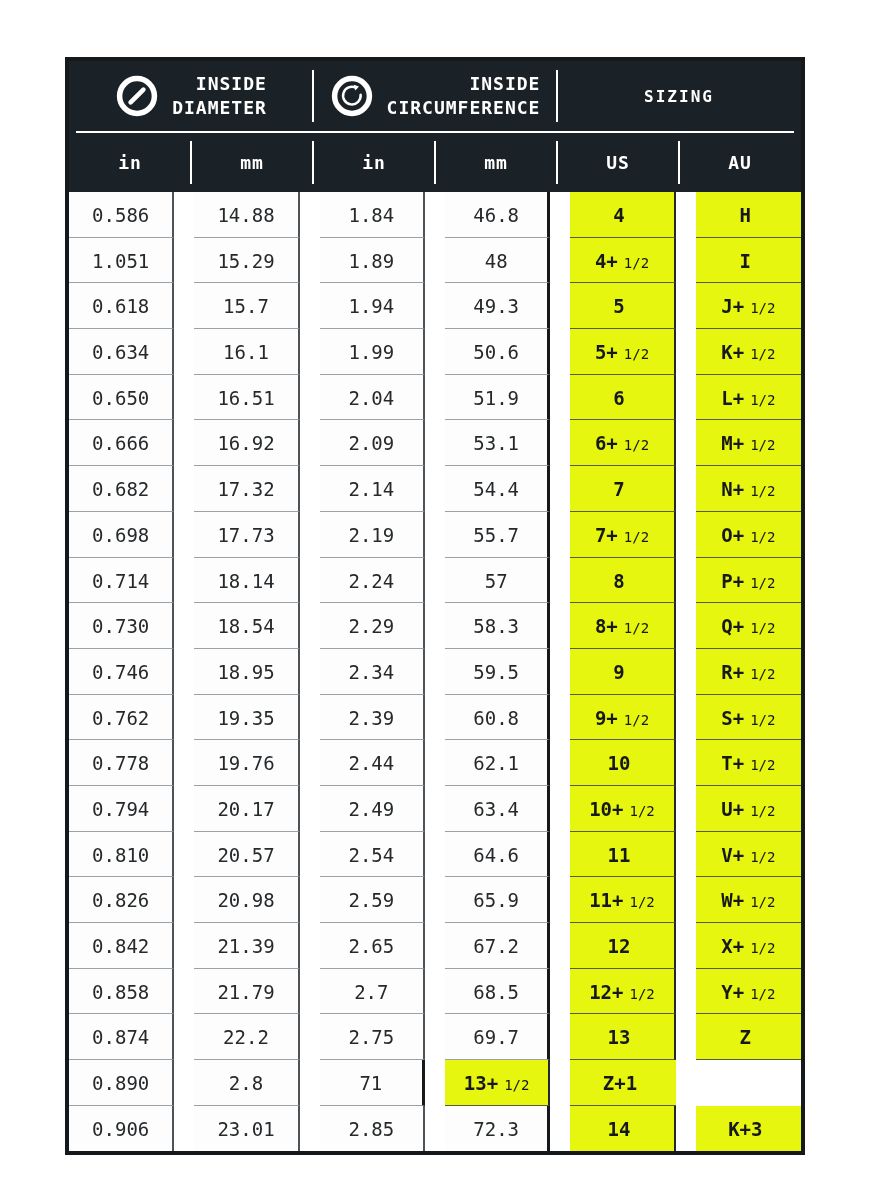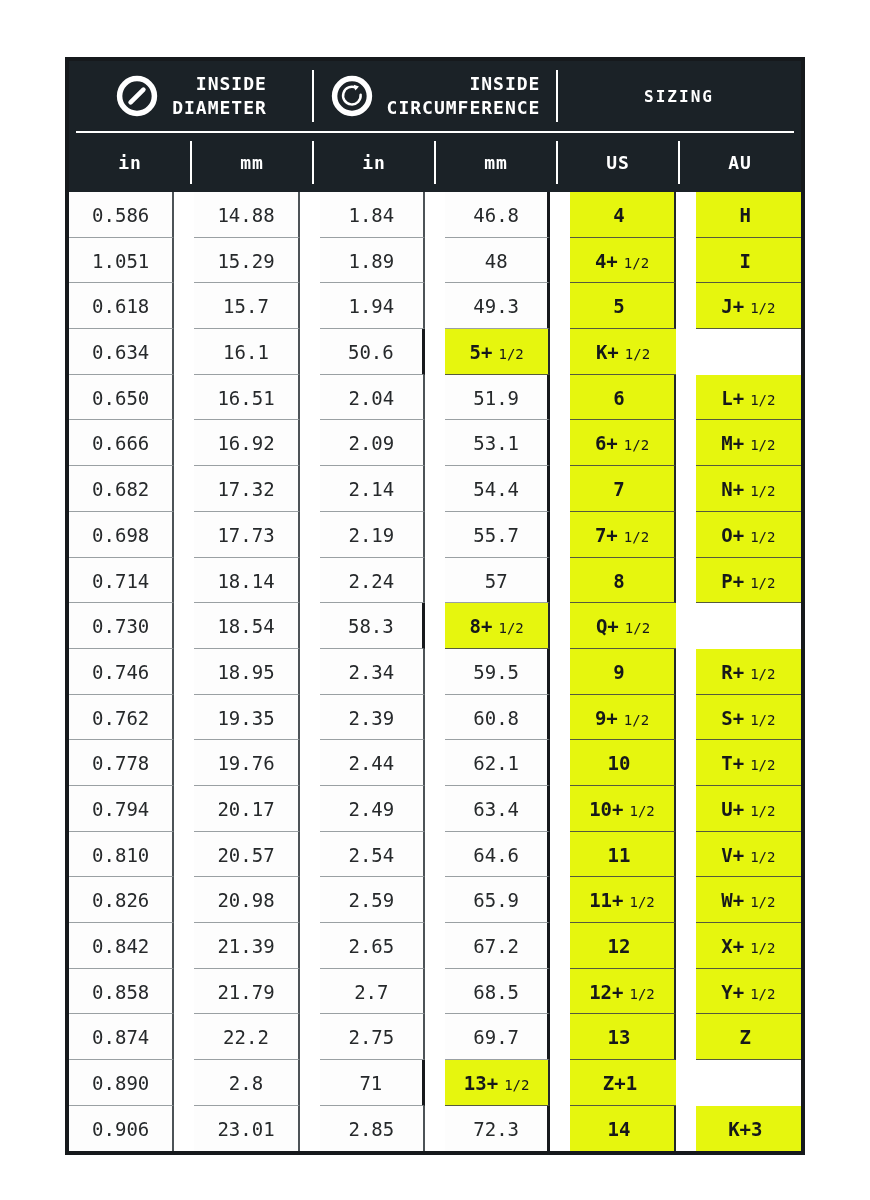--- a/index.html
+++ b/index.html
@@ -240,20 +240,23 @@
         </div>
   </div>
 
   <div class="row">
     <div class="cell cw">
           <span>0.634</span>
         </div>
     <div class="cell cw">
           <span>16.1</span>
         </div>
+    <div class="cell cw">
+          <span>1.99</span>
+        </div>
     <div class="cell cw cw-last">
           <span>50.6</span>
         </div>
     <div class="cell cy">
           <span>5+</span>
           <span class="frac">1/2</span>
         </div>
     <div class="cell cy cy-last">
           <span>K+</span>
           <span class="frac">1/2</span>
@@ -375,20 +378,23 @@
         </div>
   </div>
 
   <div class="row">
     <div class="cell cw">
           <span>0.730</span>
         </div>
     <div class="cell cw">
           <span>18.54</span>
         </div>
+    <div class="cell cw">
+          <span>2.29</span>
+        </div>
     <div class="cell cw cw-last">
           <span>58.3</span>
         </div>
     <div class="cell cy">
           <span>8+</span>
           <span class="frac">1/2</span>
         </div>
     <div class="cell cy cy-last">
           <span>Q+</span>
           <span class="frac">1/2</span>

